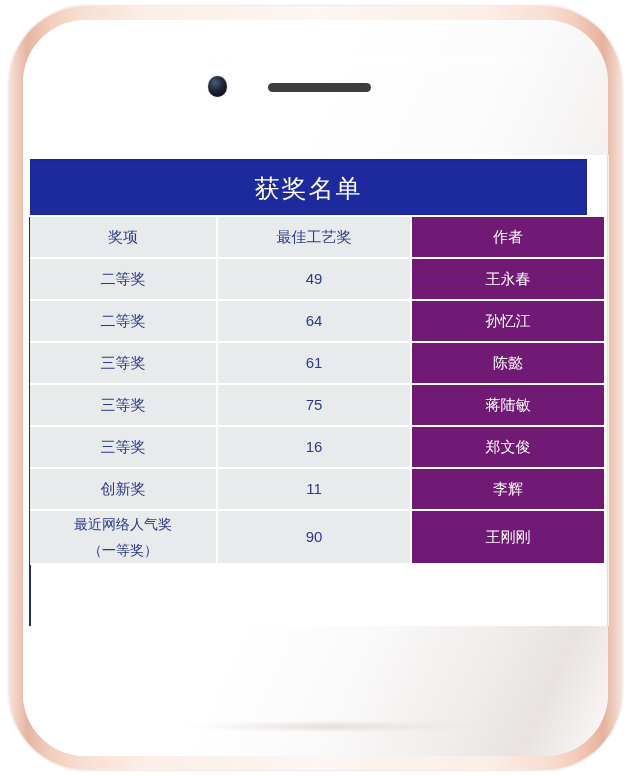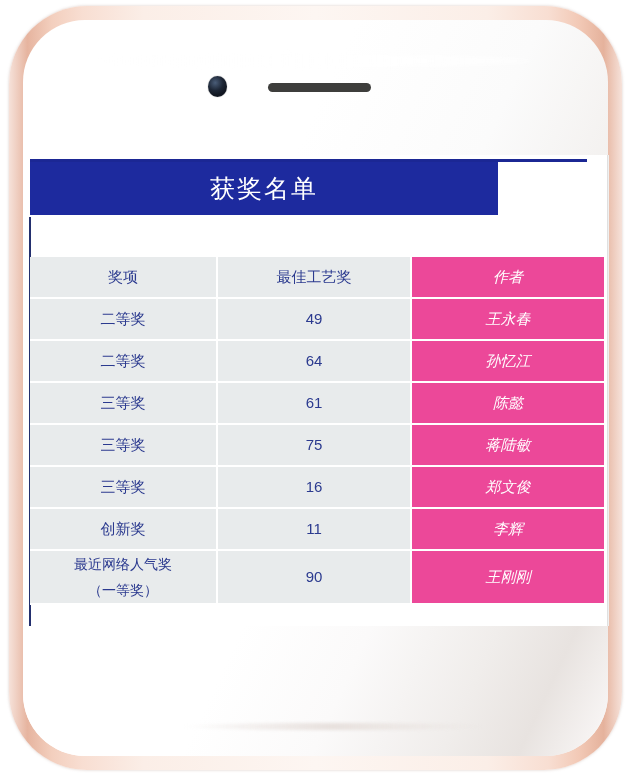--- a/index.html
+++ b/index.html
@@ -113,21 +113,21 @@
     width: 580px;
     height: 471px;
     overflow: hidden;
     background: #ffffff;
   }
 
   .app-title {
     position: absolute;
     left: 1px;
     top: 7px;
-    width: 468px;
+    width: 557px;
     height: 53px;
     background: #1d2a9e;
     color: #ffffff;
     font-size: 25px;
     line-height: 53px;
     text-align: center;
     letter-spacing: 2px;
     font-weight: 500;
   }
   .title-topline {
@@ -141,21 +141,20 @@
 
   
   .award-table {
     position: absolute;
     left: 1px;
     top: 62px;
     width: 558px;
     border-collapse: separate;
     border-spacing: 0;
     table-layout: fixed;
-    margin-top: 40px;
   }
   .award-table td {
     height: 40px;
     font-size: 15px;
     text-align: center;
     vertical-align: middle;
     background: #e8ebec;
     color: #2b3a8f;
     border-bottom: 2px solid #ffffff;
     border-right: 2px solid #ffffff;
@@ -164,25 +163,24 @@
     line-height: 18px;
   }
   .award-table tr td:last-child {
     border-right: none;
   }
   .col-award   { width: 182px; }
   .col-number  { width: 188px; }
   .col-author  { width: 188px; }
 
   .award-table td.author-cell {
-    background: #ec4899;
+    background: #701a75;
     color: #ffffff;
     border-right: none;
     border-bottom: 2px solid #ffffff;
-    font-style: italic;
   }
   .award-table tr.head-row td {
     font-size: 15px;
   }
   .award-table td.two-line {
     line-height: 26px;
     font-size: 14px;
   }
 
   .table-leftborder {

